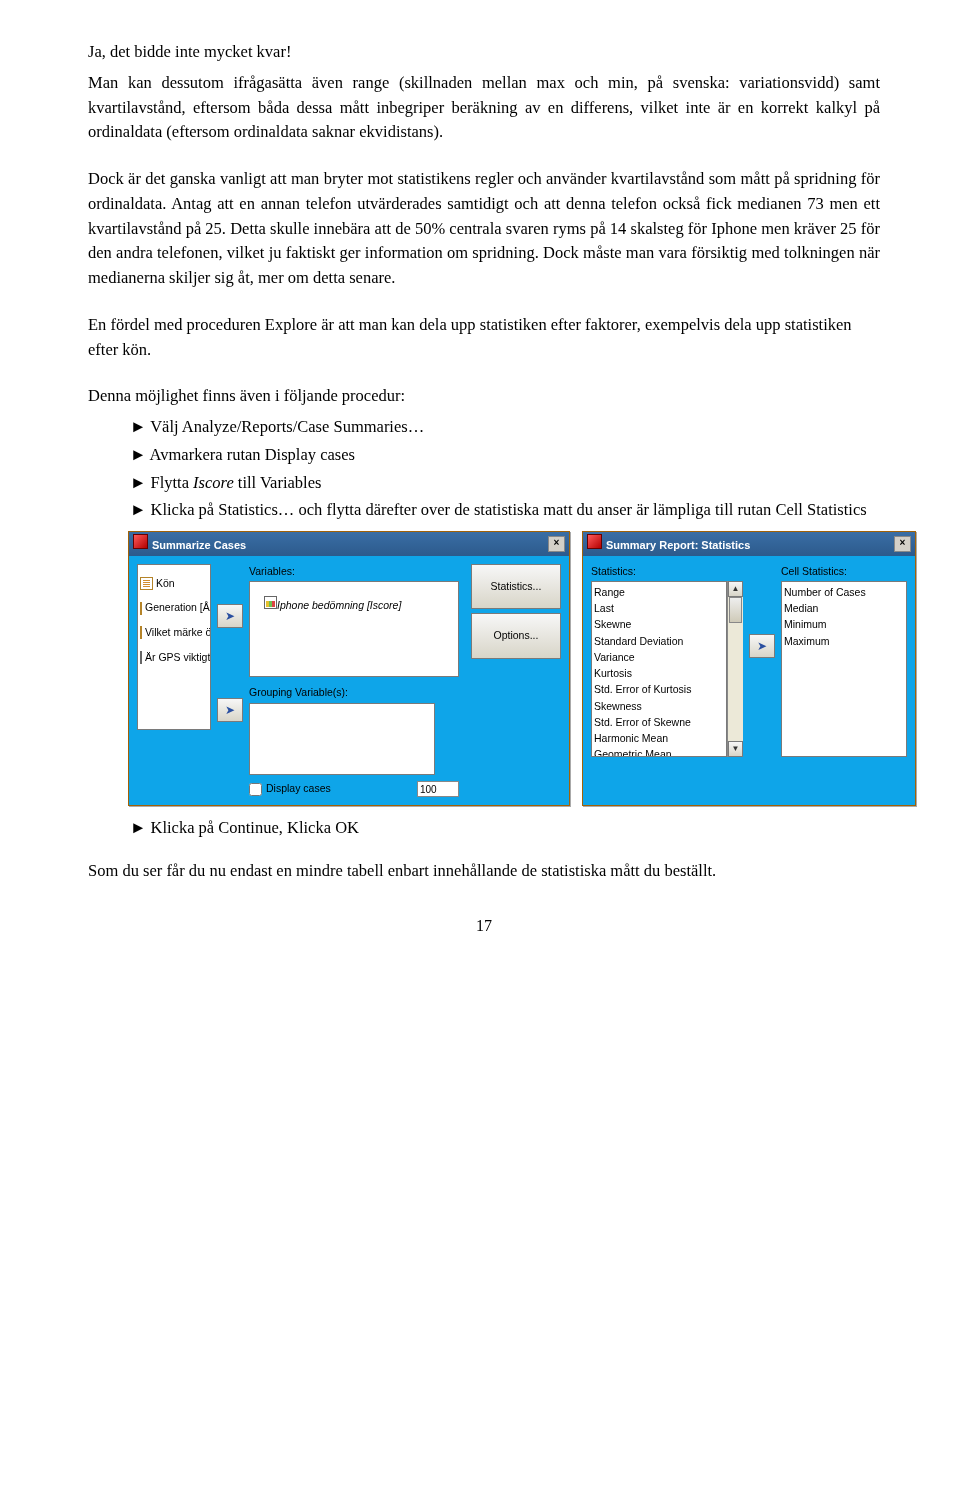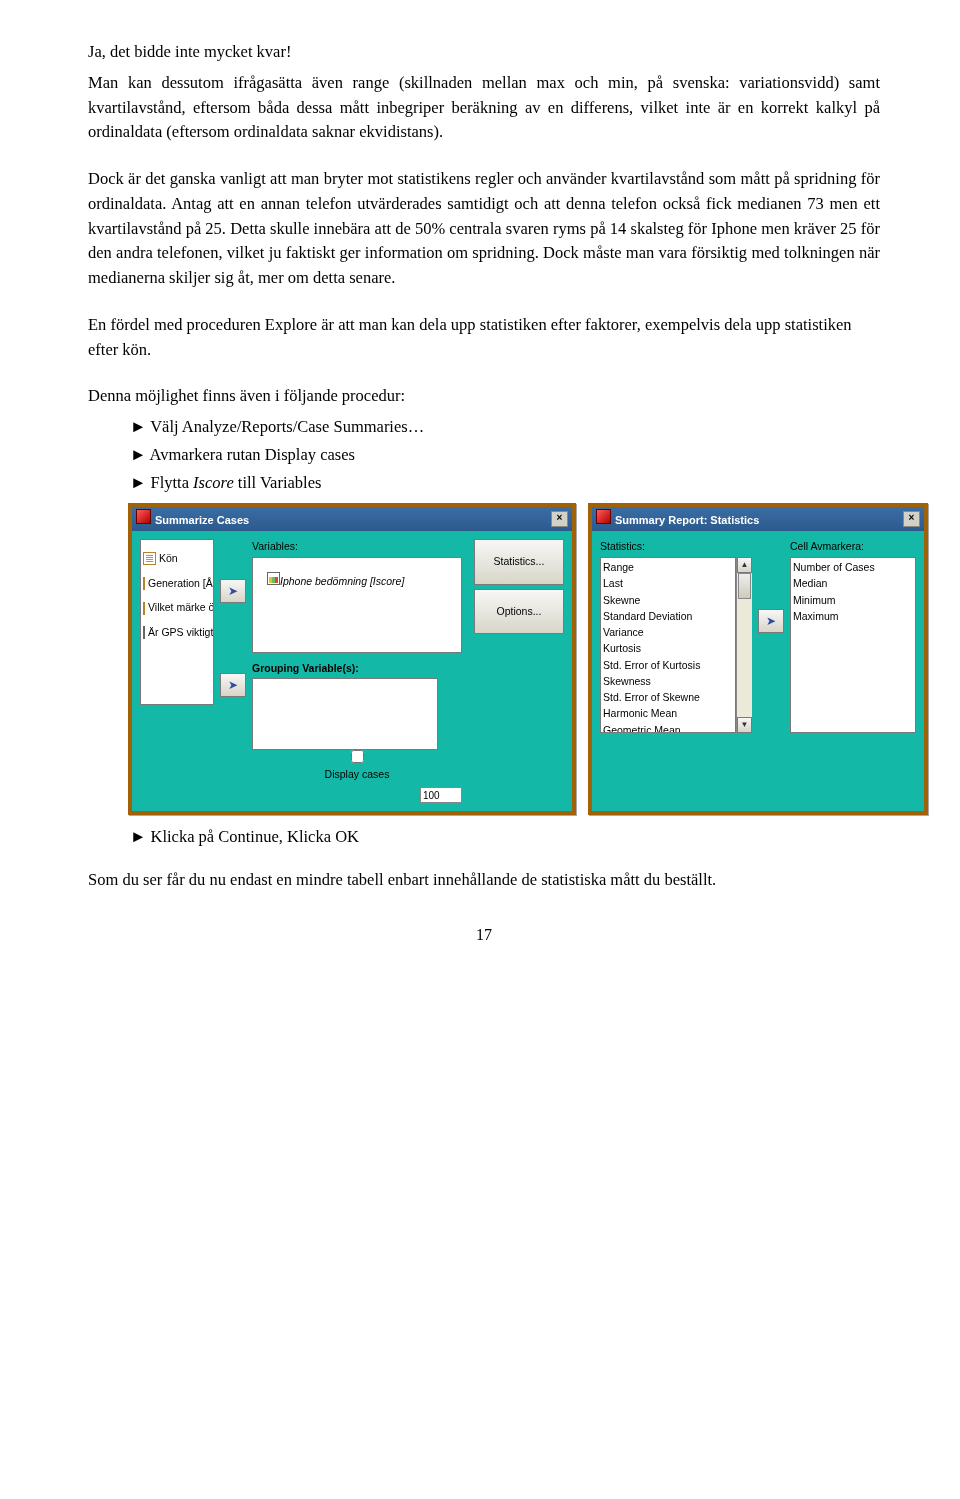--- a/index.html
+++ b/index.html
@@ -16,22 +16,22 @@
   p { margin: 0 0 6px 0; }
   .para-block { margin-bottom: 22px; }
   .bullets { margin: 2px 0 8px 0; padding-left: 42px; }
   .bullets li { list-style: none; margin: 3px 0; text-indent: -22px; padding-left: 22px; }
   .bullets li::before { content: "► "; }
   .italic { font-style: italic; }
   .dialog-row { display: flex; gap: 12px; margin: 4px 0 10px 40px; }
   .spss-dialog {
     font-family: Tahoma, Arial, sans-serif;
     font-size: 10.5px;
-    background: #14b8a6;
-    border: 4px solid #a16207;
+    background: #0ea5e9;
+    border: 1px solid #a16207;
     box-shadow: 1px 1px 0 #aaa;
   }
   .dlg-titlebar {
     background: linear-gradient(#3a6ea5, #2c5a8c);
     color: #fff;
     padding: 2px 4px;
     display: flex;
     align-items: center;
     justify-content: space-between;
     font-size: 11px;
@@ -61,21 +61,21 @@
   .listbox .item { display: flex; align-items: center; gap: 3px; margin: 9px 0; white-space: nowrap; }
   .cat-icon { width:11px; height:11px; background:#fff; border:1px solid #b58429; position:relative; display:inline-block; }
   .cat-icon::after{content:"";position:absolute;inset:2px;background:repeating-linear-gradient(#d38d2e 0 1px,#fff 1px 2px);}
   .scale-icon { width:11px; height:11px; background:#fff; border:1px solid #666; position:relative; display:inline-block; }
   .scale-icon::after{content:"";position:absolute;left:1px;right:1px;bottom:1px;height:6px;background:linear-gradient(90deg,#e6c12e 0 33%,#6fbf4f 33% 66%,#d44 66% 100%);}
   .mover-col { display:flex; flex-direction:column; gap:10px; align-items:center; justify-content:flex-start; padding-top:40px;}
   .arrowbtn { width:24px; height:22px; background:linear-gradient(#f7f7f7,#d8d5c8); border:1px solid #7a7a7a; display:flex; align-items:center; justify-content:center; color:#2a4fa0; font-size:12px;}
   .label { margin: 0 0 2px 0; }
   .varbox { background:#fff; border:1px solid #7a7a7a; width:180px; height:66px; padding:14px;font-style:italic; }
   .groupbox { background:#fff; border:1px solid #7a7a7a; width:180px; height:66px; padding:2px; }
-  .checkbox-row { display:flex; align-items:center; gap:4px; font-size:10.5px;flex-direction:column;}
+  .checkbox-row { display:flex; align-items:center; gap:4px; margin-top:6px; font-size:10.5px;}
   .checkbox-row input { margin:0; }
   .btncol { display:flex; flex-direction:column; gap:4px; }
   .winbtn { font-family: Tahoma, sans-serif; font-size:10.5px; background:linear-gradient(#f7f7f7,#d8d5c8); border:1px solid #7a7a7a; padding:14px 8px; min-width:72px; text-align:center; }
   .statlist { background:#fff; border:1px solid #7a7a7a; width:130px; height:170px; padding:2px; overflow:hidden; }
   .statlist .s { white-space:nowrap; margin:0.5px 0; }
   .scrollbar { width:15px; background:#ece9d8; border-left:1px solid #888; position:relative;}
   .scrollbar .sbtn{height:14px;background:linear-gradient(#f7f7f7,#d8d5c8);border:1px solid #7a7a7a;display:flex;align-items:center;justify-content:center;font-size:8px;color:#333;}
   .scrollbar .thumb{position:absolute;top:16px;left:1px;right:1px;height:24px;background:linear-gradient(#eee,#cfcab8);border:1px solid #888;}
   .statbox-wrap{display:flex;}
   .page-num { text-align:center; margin-top:30px; font-size:16px;}
@@ -96,20 +96,21 @@
 </div>
 
 <p>Denna möjlighet finns även i följande procedur:</p>
 
 <ul class="bullets">
   <li>Välj Analyze/Reports/Case Summaries…</li>
   <li>Avmarkera rutan Display cases</li>
   <li>
     <span>Flytta </span><span class="italic">Iscore</span><span> till Variables</span>
   </li>
+  <li>Klicka på Statistics… och flytta därefter over de statistiska matt du anser är lämpliga till rutan Cell Statistics</li>
 </ul>
 
 <div class="dialog-row">
 
   <div class="spss-dialog" style="width:440px;">
     <div class="dlg-titlebar">
       <span><span class="appicon"></span><span>Summarize Cases</span></span>
       <span class="dlg-close">×</span>
     </div>
     <div class="dlg-body">
@@ -136,21 +137,21 @@
         <div class="arrowbtn">➤</div>
         <div style="height:50px;"></div>
         <div class="arrowbtn">➤</div>
       </div>
 
       <div>
         <div class="label">Variables:</div>
         <div class="varbox">
           <div class="item"><span class="scale-icon"></span><span>Iphone bedömning [Iscore]</span></div>
         </div>
-        <div class="label" style="margin-top:8px;font-weight:bold;">Grouping Variable(s):</div>
+        <div class="label" style="margin-top:8px;">Grouping Variable(s):</div>
         <div class="groupbox"></div>
         <div class="checkbox-row">
           <input type="checkbox" style="">
           <span>Display cases</span>
           <span style="margin-left:auto;" class="number-input">100</span>
         </div>
       </div>
 
       <div class="btncol" style="margin-left:6px;">
         <div class="winbtn">Statistics...</div>
@@ -188,21 +189,21 @@
             <div class="sbtn" style="position:absolute;bottom:0;left:0;right:0;">▼</div>
           </div>
         </div>
       </div>
 
       <div class="mover-col" style="padding-top:70px;">
         <div class="arrowbtn">➤</div>
       </div>
 
       <div>
-        <div class="label">Cell Avmarkera:</div>
+        <div class="label">Cell Statistics:</div>
         <div class="statlist" style="width:120px;">
           <div class="s">Number of Cases</div>
           <div class="s">Median</div>
           <div class="s">Minimum</div>
           <div class="s">Maximum</div>
         </div>
       </div>
     </div>
   </div>
 

